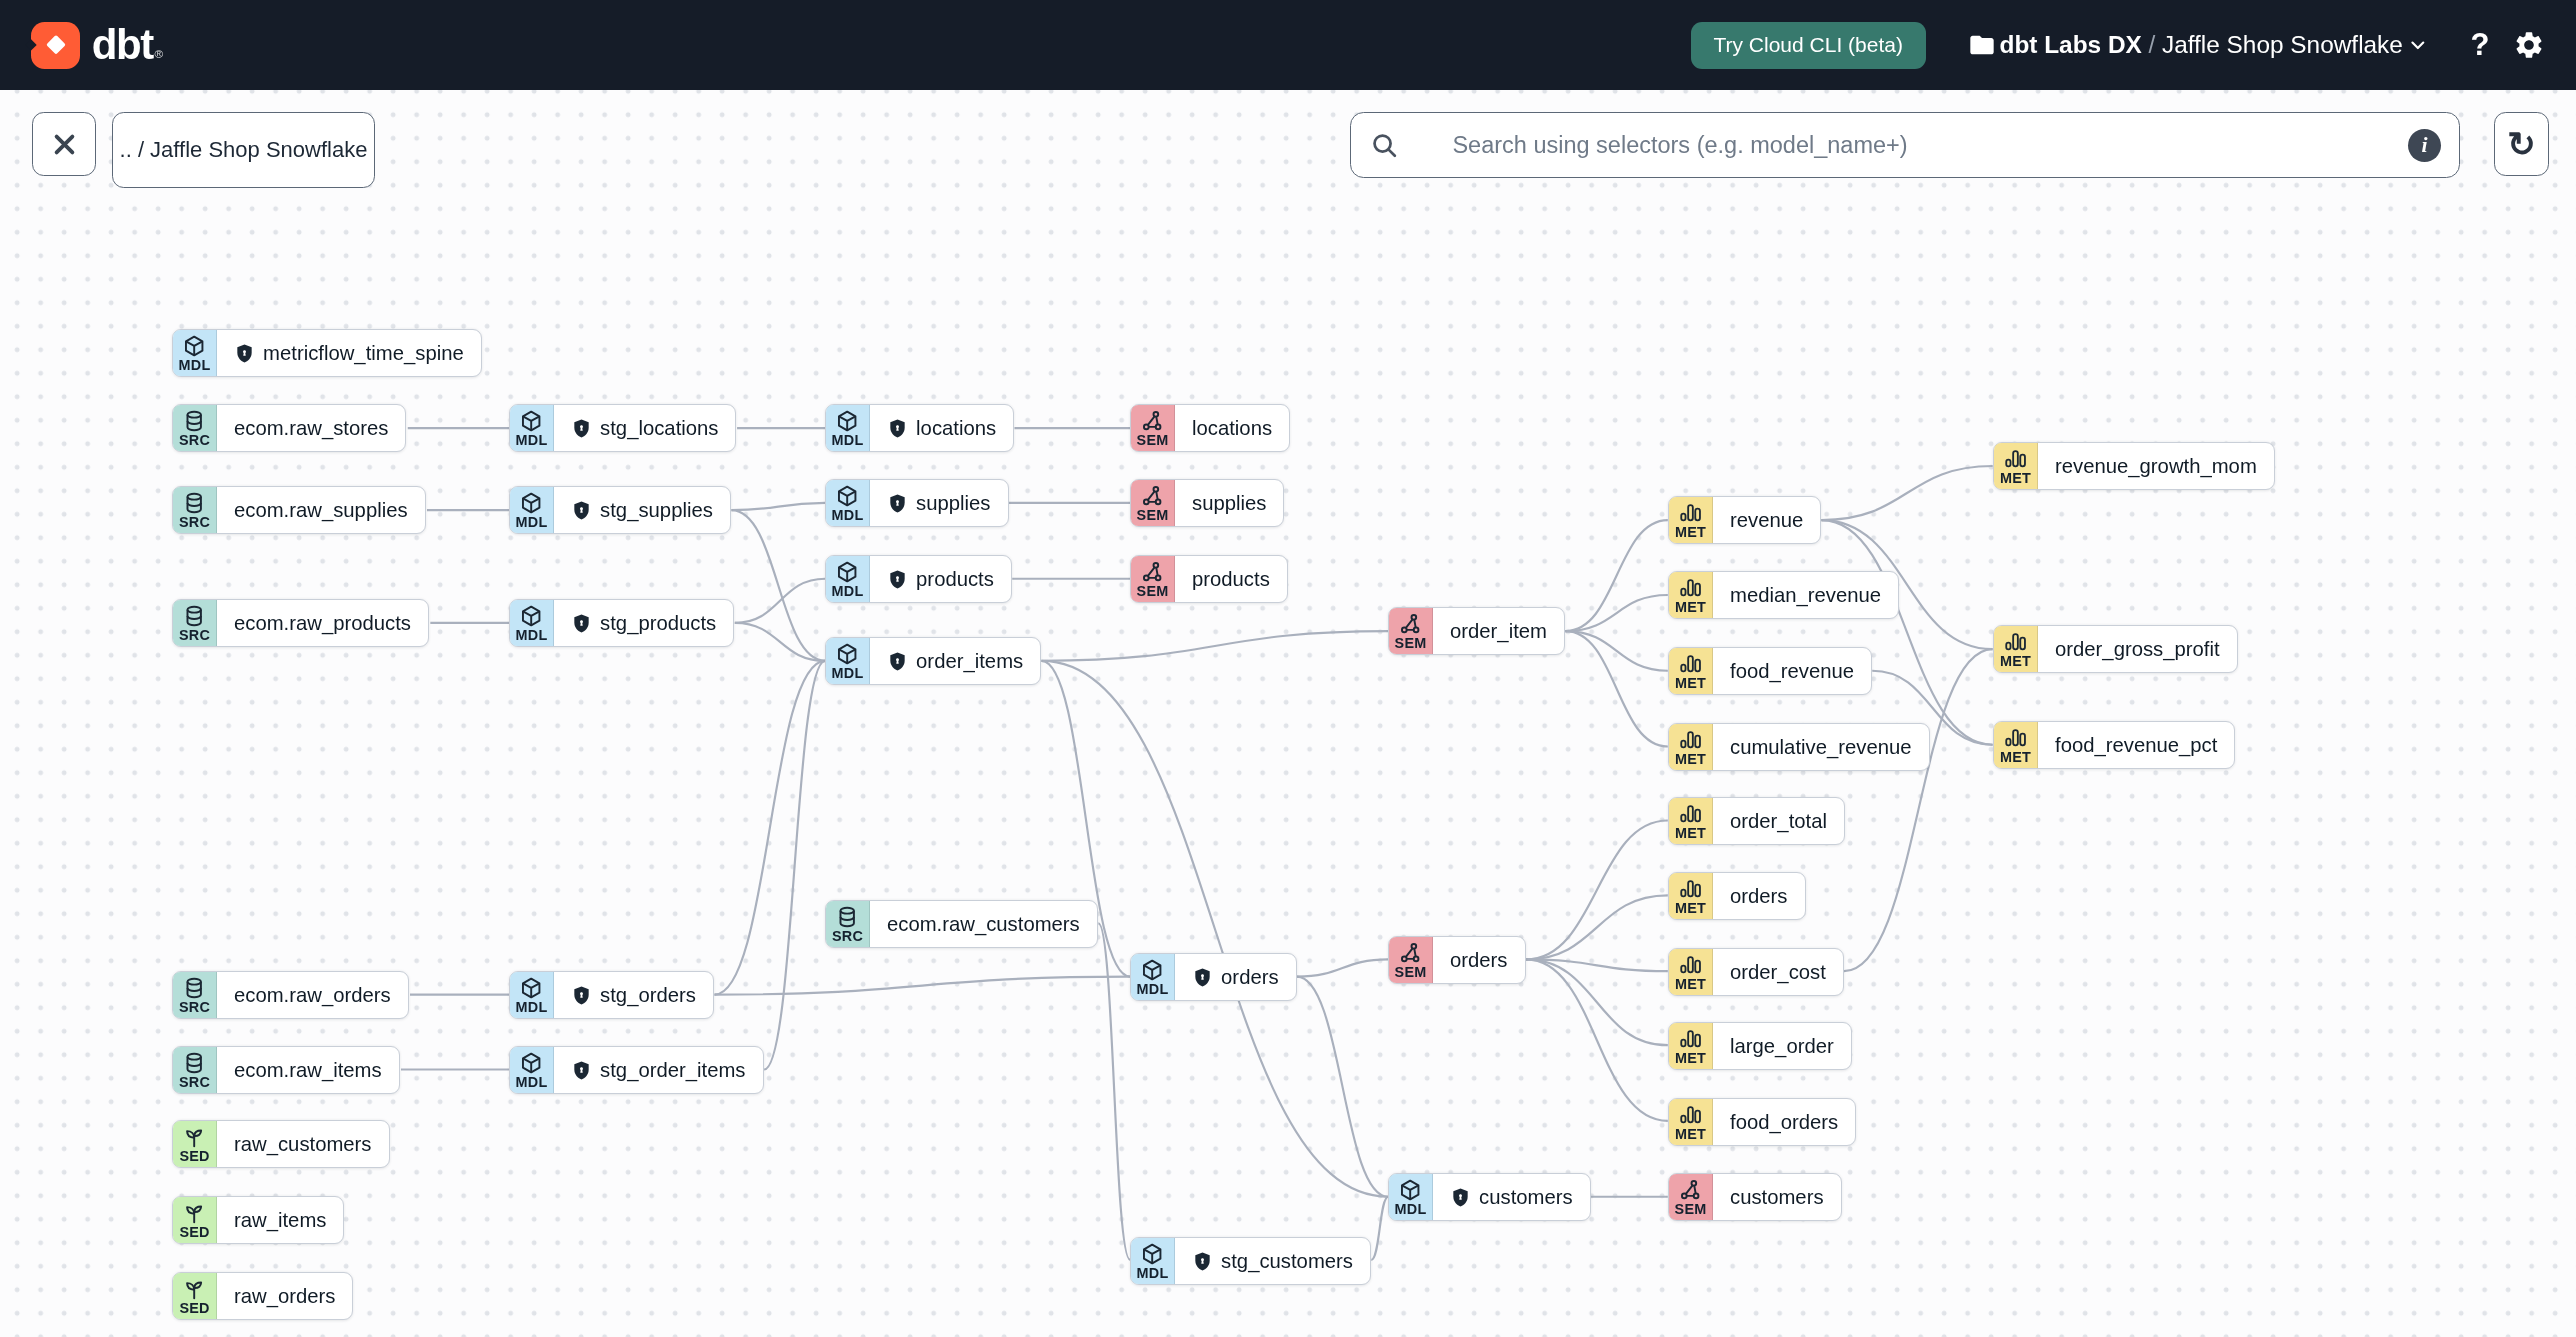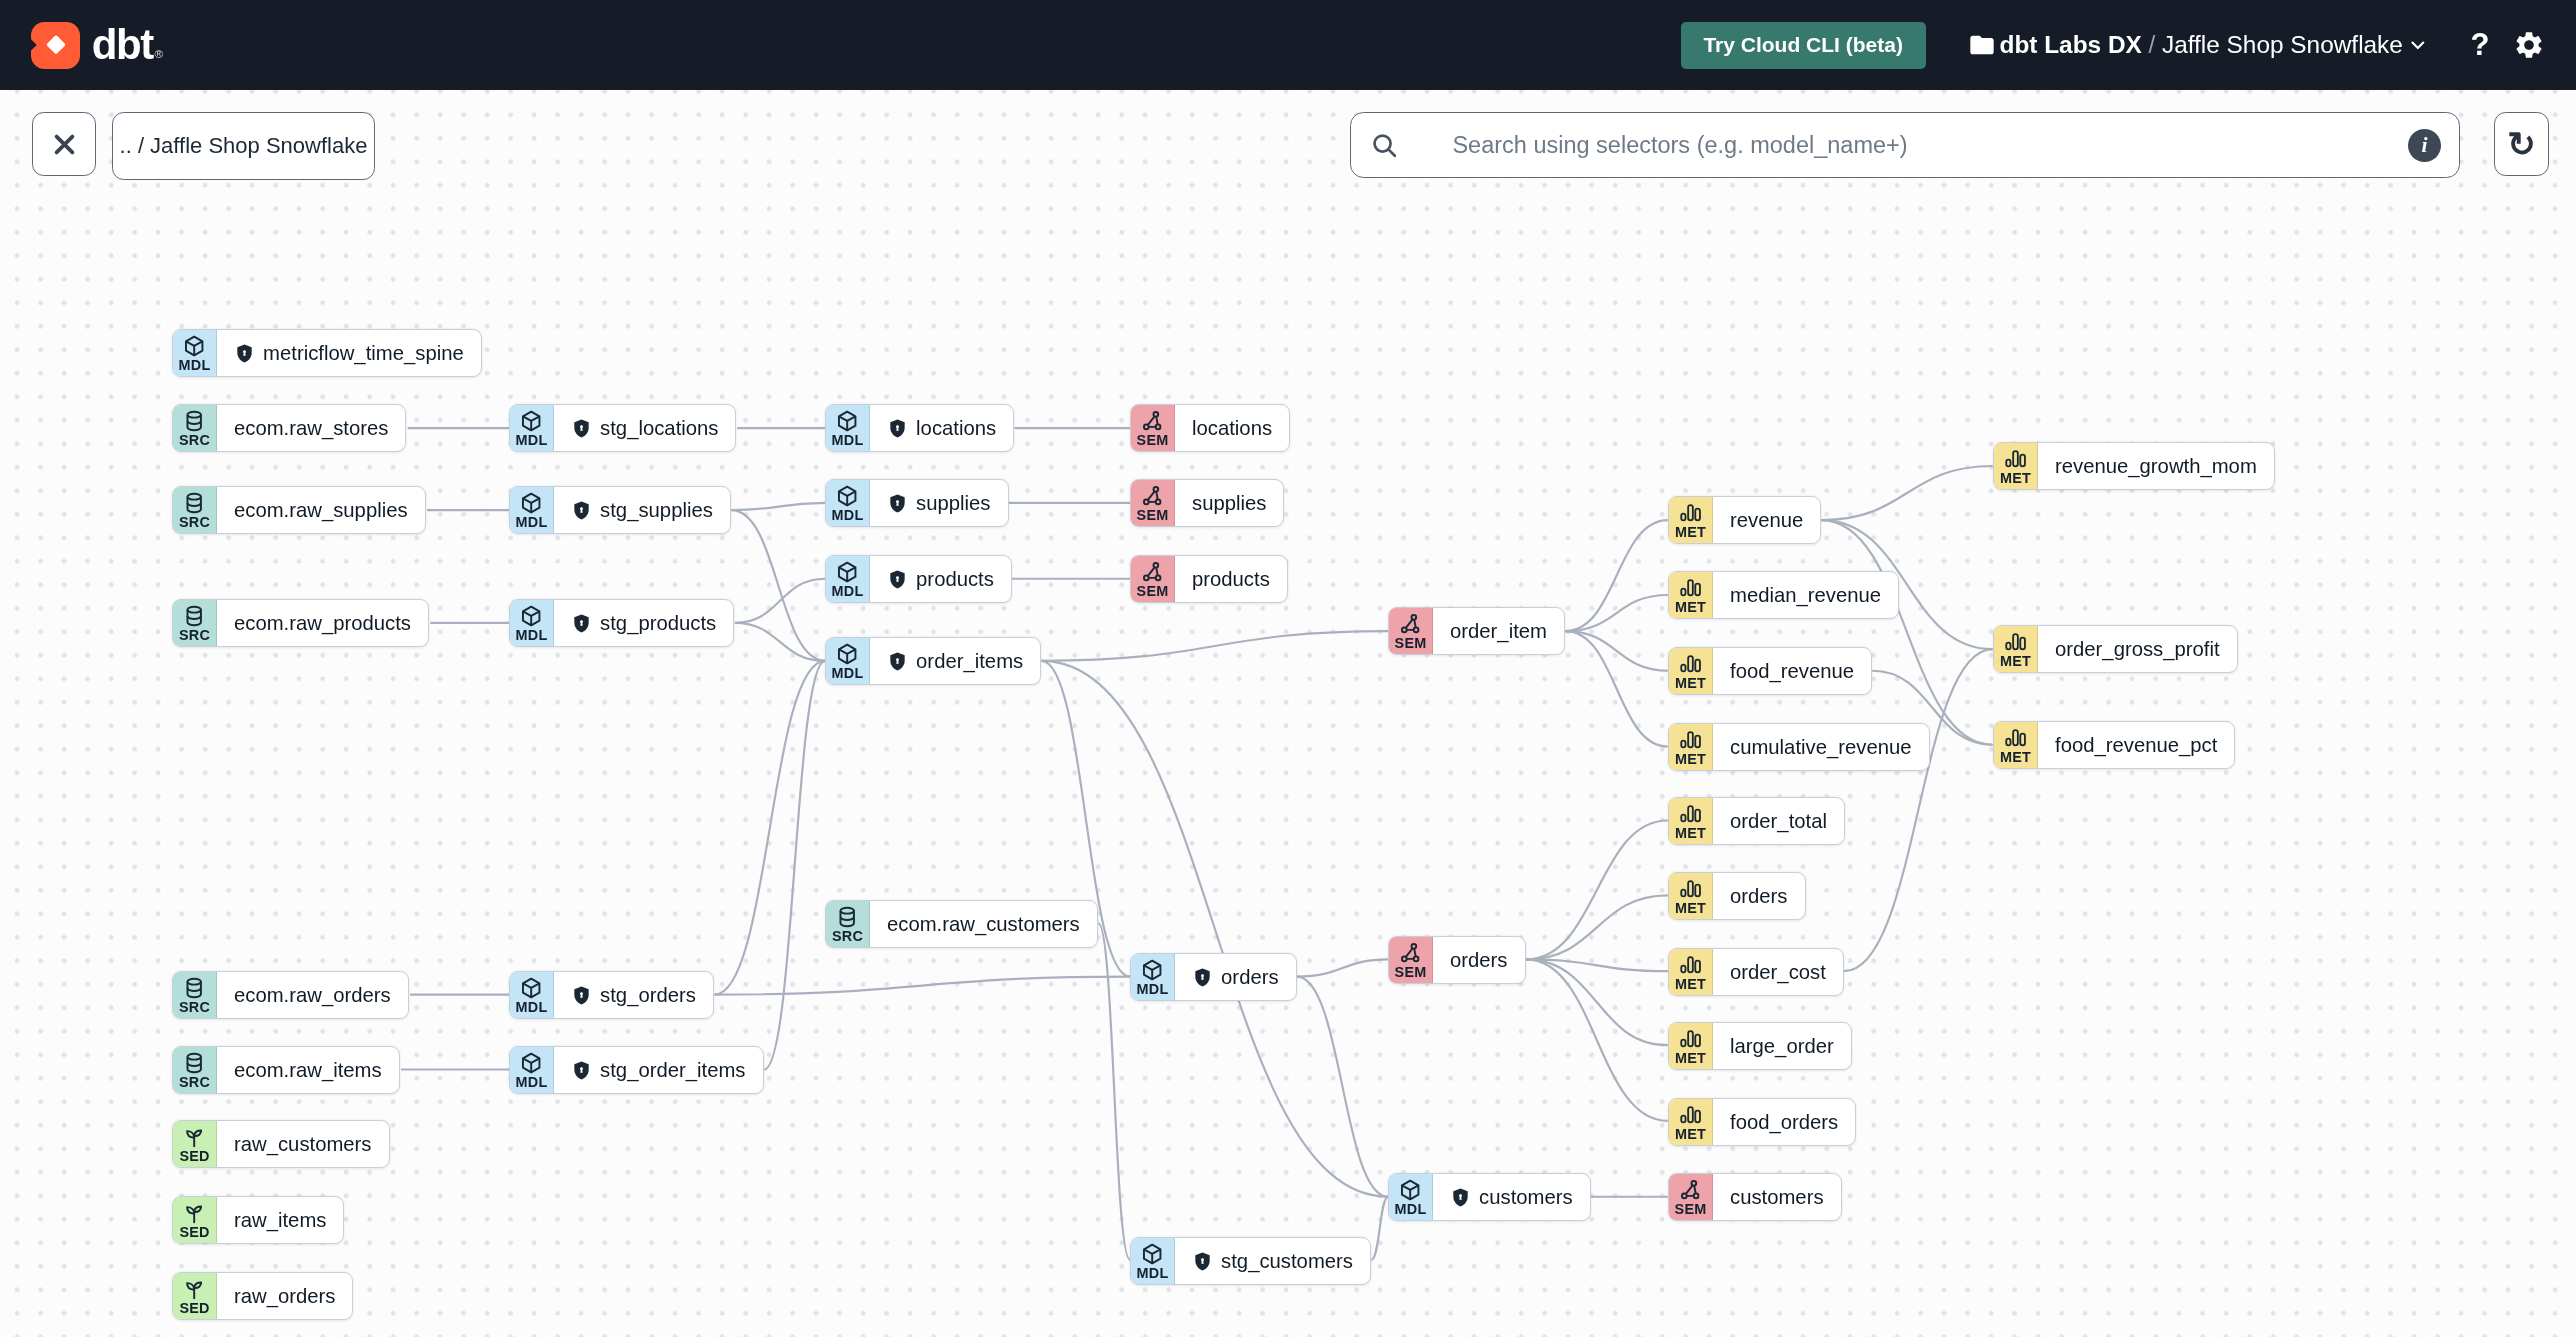--- a/index.html
+++ b/index.html
@@ -15,33 +15,33 @@
   .logo{display:flex;align-items:center;cursor:pointer;}
   .logo-mark{width:49px;height:47px;background:var(--brand_orange);border-radius:13.5px;position:relative;margin-right:11.7px;}
   .logo-mark::after{content:"";position:absolute;left:50%;top:50%;width:14.4px;height:14.4px;background:#fff;
     transform:translate(-50%,-50%) rotate(45deg);border-radius:1.8px;}
   .logo-mark::before{content:"";position:absolute;left:-3.6px;top:50%;width:8.1px;height:8.1px;background:var(--header_bg);
     transform:translate(0,-50%) rotate(45deg);}
   .logo-text{color:#fff;font-size:42px;font-weight:700;letter-spacing:-1.4px;}
   .logo-reg{color:#fff;font-size:11.7px;align-self:flex-end;margin:0 0 9px 1.8px;opacity:.8;}
   nav{display:flex;gap:47px;margin-left:60px;}
   .nav-item{color:#fff;font-size:23.5px;font-weight:700;display:flex;align-items:center;gap:10px;cursor:pointer;white-space:nowrap;}
-  .cta{margin-left:auto;background:var(--cta_teal);color:#fff;border:none;border-radius:5px;height:47px;
-    padding:0 22.6px;font-size:21px;font-weight:700;font-family:inherit;cursor:pointer;white-space:nowrap;}
+  .cta{margin-left:auto;background:var(--cta_teal);color:#fff;border:none;border-radius:11px;height:47px;
+    padding:0 22.6px;font-size:21px;font-weight:400;font-family:inherit;cursor:pointer;white-space:nowrap;}
   .acct{display:flex;align-items:center;gap:4px;margin-left:42px;color:#fff;font-size:24.4px;cursor:pointer;}
   .acct-name{font-weight:700;white-space:nowrap;}
   .sep{color:#97a0ad;font-weight:400;padding:0 2.7px;}
   .proj{font-weight:400;white-space:nowrap;}
   .help{margin-left:42px;font-size:31px;font-weight:700;color:#fff;cursor:pointer;}
   .gear{margin-left:23.5px;display:flex;cursor:pointer;}
   
   .tool-box{position:absolute;background:#fff;border:1.8px solid var(--toolbar_border);border-radius:11.7px;
     display:flex;align-items:center;justify-content:center;z-index:5;box-sizing:border-box;cursor:pointer;}
   #close-btn{left:32px;top:112px;width:64px;height:64px;}
-  #crumb{left:112px;top:112px;width:263px;height:68px;font-size:22px;color:#1d2835;}
+  #crumb{left:112px;top:112px;width:263px;height:76px;font-size:22px;color:#1d2835;}
   #search{left:1350px;top:112px;width:1110px;height:66px;border-radius:13.5px;justify-content:flex-start;
     padding:0 18px;gap:14.4px;cursor:text;}
   #search input{flex:1;border:none;outline:none;font-size:23.5px;color:#2a3442;background:transparent;font-family:inherit;margin-left:36px;}
   #search input::placeholder{color:#6f7a88;}
   .info{width:33px;height:33px;border-radius:50%;background:#3e4754;color:#fff;display:flex;align-items:center;
     justify-content:center;font-family:"Liberation Serif",serif;font-weight:700;font-style:italic;font-size:21.7px;flex:none;cursor:pointer;}
   #refresh-btn{left:2494px;top:112px;width:55px;height:64px;font-size:34px;font-weight:700;color:#29323f;}
   
   .node{position:absolute;display:inline-flex;align-items:stretch;height:48px;background:#fff;
     border:1.4px solid var(--node_border);border-radius:9px;box-shadow:0 0.9px 2.7px rgba(15,25,35,.10);

